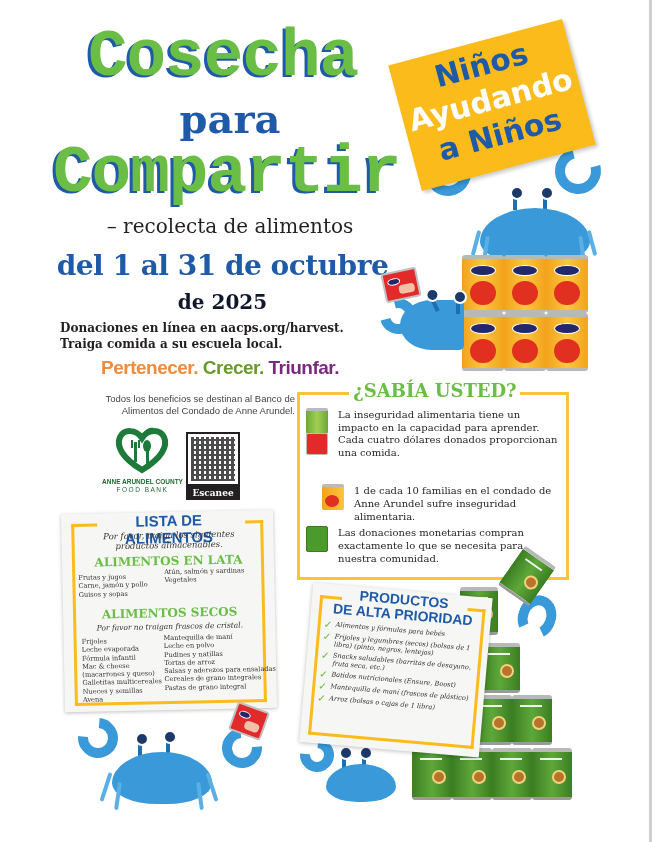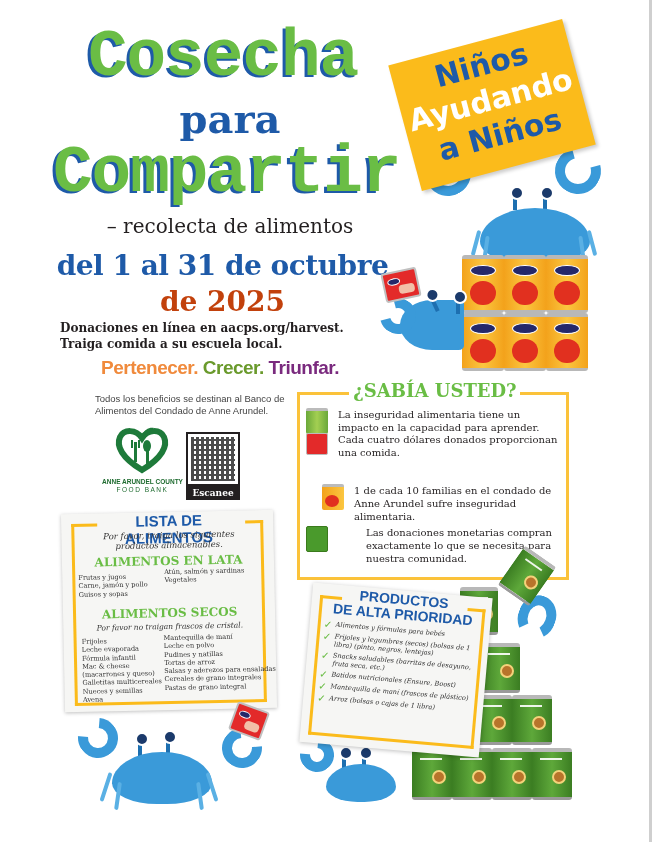--- a/index.html
+++ b/index.html
@@ -12,21 +12,21 @@
     position: absolute; left: 53px; width: 340px; text-align: center;
     font-family: Liberation Mono, monospace; font-weight: bold;
     color: #6abd45; letter-spacing: -1px;
     text-shadow: -3px 2px 0 #1e5aa8;
   }
   .t-cosecha { top: 22px; font-size: 66px; line-height: 72px; }
   .t-para { position: absolute; left: 60px; width: 340px; text-align: center; top: 96px; font-family: "DejaVu Serif", serif; font-weight: bold; font-size: 40px; line-height: 46px; color: #1e5aa8; }
   .t-compartir { top: 138px; font-size: 66px; line-height: 72px; }
   .t-sub { position: absolute; left: 60px; width: 340px; text-align: center; top: 214px; font-family: "DejaVu Serif", serif; font-size: 20px; color: #231f20; }
   .t-dates1 { position: absolute; left: 55px; width: 335px; text-align: center; top: 248px; font-family: "DejaVu Serif", serif; font-weight: bold; font-size: 28px; line-height: 36px; color: #1e5aa8; letter-spacing: -0.5px; }
-  .t-dates2 { position: absolute; left: 55px; width: 335px; text-align: center; top: 284px; font-family: "DejaVu Serif", serif; font-weight: bold; font-size: 28px; line-height: 36px; color: #c2410c; }
+  .t-dates2 { position: absolute; left: 55px; width: 335px; text-align: center; top: 284px; font-family: "DejaVu Serif", serif; font-weight: bold; font-size: 20px; line-height: 36px; color: #0f172a; }
   .t-info { position: absolute; left: 60px; width: 320px; text-align: left; top: 320px; font-family: "DejaVu Serif", serif; font-weight: bold; font-size: 12px; line-height: 16px; color: #231f20; }
   .t-tagline { position: absolute; left: 60px; width: 320px; text-align: center; top: 357px; font-family: "Liberation Sans", sans-serif; font-weight: bold; font-size: 19px; letter-spacing: -0.5px; }
   .tag-1 { color: #f08a3c; } .tag-2 { color: #6a9a2c; } .tag-3 { color: #7a2a7e; }
 
   
   .sign { position: absolute; left: 402px; top: 40px; width: 180px; height: 130px; background: #fbbb1b; transform: rotate(-15deg); box-shadow: 2px 3px 4px rgba(0,0,0,0.2); }
   .sign-text { position: absolute; left: 0; top: 6px; width: 100%; text-align: center; font-family: "DejaVu Sans", sans-serif; font-weight: bold; font-size: 30px; line-height: 36px; }
   .sign-l1 { color: #1e5aa8; } .sign-l2 { color: #ffffff; } .sign-l3 { color: #1e5aa8; }
 
   
@@ -42,21 +42,21 @@
   .can-tomato .lbl { position: absolute; left: 20%; top: 6px; width: 60%; height: 11px; background: #24286a; border-radius: 50%; border: 1px solid #fff; }
   .can-tomato .tom { position: absolute; left: 20%; top: 22px; width: 60%; height: 24px; background: #e1301f; border-radius: 50%; }
   .can-green { background: linear-gradient(90deg, #3b7d22, #5ea83a 50%, #3b7d22); border-top: 4px solid #b8b8b8; border-bottom: 3px solid #9a9a9a; }
   .can-green .seal { position: absolute; right: 14%; top: 40%; width: 14px; height: 14px; border-radius: 50%; background: #b8742b; border: 2px solid #f4d27a; }
   .can-green .script { position: absolute; left: 20%; top: 6px; width: 55%; height: 2px; background: #ffffff; opacity: 0.9; }
   .can-red { background: #e32a2a; border: 2px solid #c0c0c0; border-radius: 3px; }
   .can-red .oval { position: absolute; left: 10%; top: 18%; width: 40%; height: 30%; border-radius: 50%; background: #24286a; border: 1px solid #fff; }
   .can-red .meat { position: absolute; right: 10%; bottom: 14%; width: 50%; height: 38%; background: #f2c0a8; border-radius: 4px; }
 
   
-  .fb-text { position: absolute; left: 95px; top: 393px; width: 200px; text-align: left; font-family: "Liberation Sans", sans-serif; font-size: 9.5px; line-height: 12px; color: #444; }
+  .fb-text { position: absolute; left: 95px; top: 393px; width: 200px; text-align: right; font-family: "Liberation Sans", sans-serif; font-size: 9.5px; line-height: 12px; color: #444; }
   .fb-logo { position: absolute; left: 112px; top: 424px; width: 60px; height: 50px; }
   .fb-name { position: absolute; left: 100px; top: 478px; width: 85px; text-align: center; font-family: "Liberation Sans", sans-serif; font-size: 6.5px; line-height: 8px; color: #1e6b2f; font-weight: bold; }
   .fb-name2 { letter-spacing: 1.5px; font-weight: normal; }
   .qr { position: absolute; left: 186px; top: 432px; width: 54px; height: 54px; border: 2px solid #231f20; background: #fff; padding: 3px; }
   .qr-grid { width: 100%; height: 100%; background:
       repeating-linear-gradient(90deg, #111 0 3px, transparent 3px 5px),
       repeating-linear-gradient(0deg, #111 0 2px, transparent 2px 5px); opacity: 0.75; }
   .qr-label { position: absolute; left: 186px; top: 486px; width: 54px; height: 14px; background: #231f20; color: #fff; text-align: center; font-family: "DejaVu Serif", serif; font-weight: bold; font-size: 9px; line-height: 14px; }
 
   
@@ -203,21 +203,21 @@
   <div class="fact-text">La inseguridad alimentaria tiene un impacto en la capacidad para aprender.</div>
 </div>
 <div class="fact-item" style="top:433px;">
   <div class="fact-icon fi-red"></div>
   <div class="fact-text">Cada cuatro dólares donados proporcionan una comida.</div>
 </div>
 <div class="fact-item" style="top:484px;padding-left:16px;">
   <div class="fact-icon fi-tom"></div>
   <div class="fact-text">1 de cada 10 familias en el condado de Anne Arundel sufre inseguridad alimentaria.</div>
 </div>
-<div class="fact-item" style="top:526px;gap:28px;">
+<div class="fact-item" style="top:526px;">
   <div class="fact-icon fi-green"></div>
   <div class="fact-text">Las donaciones monetarias compran exactamente lo que se necesita para nuestra comunidad.</div>
 </div>
 
 <div class="list-card">
   <div class="list-frame"></div>
   <div class="list-frame-tl"></div>
   <div class="list-frame-tr"></div>
   <div class="list-title">LISTA DE ALIMENTOS</div>
   <div class="list-sub">Por favor, traiga los siguientes productos almacenables.</div>

